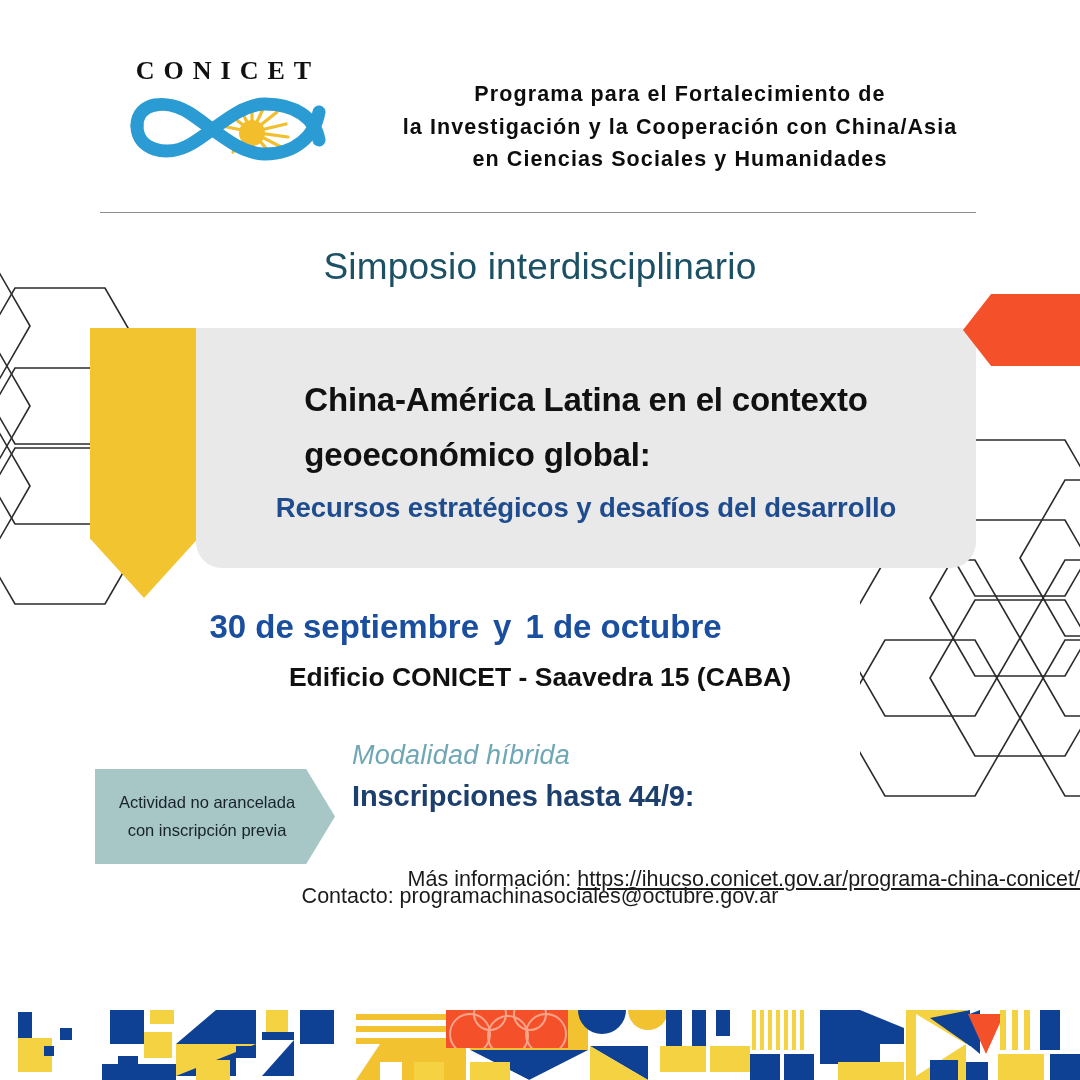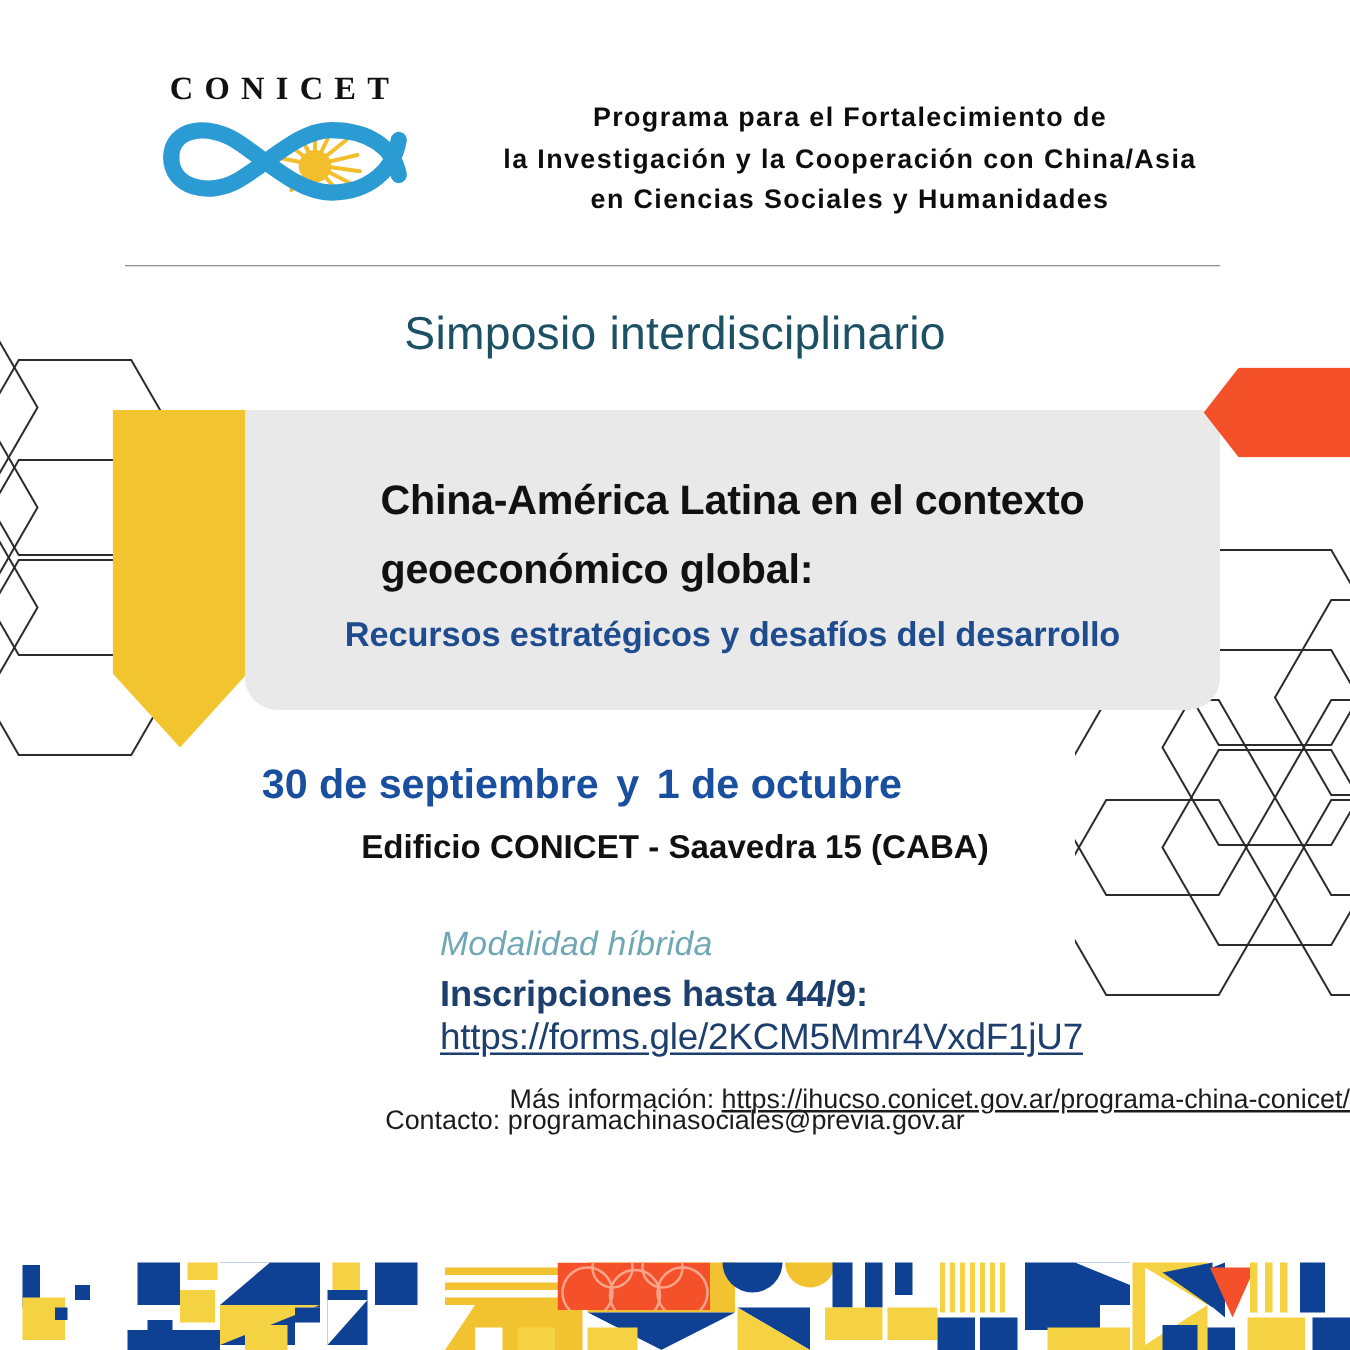--- a/index.html
+++ b/index.html
@@ -291,28 +291,33 @@
       <div>geoeconómico global:</div>
     </div>
     <div class="title-sub">Recursos estratégicos y desafíos del desarrollo</div>
   </div>
 
   <div class="date-line">
     <span>30 de septiembre</span><span class="sep"></span><span>y</span><span class="sep"></span><span>1 de octubre</span>
   </div>
   <div class="venue-line">Edificio CONICET - Saavedra 15 (CABA)</div>
 
+  <div class="badge">
+    <div class="badge-text">
+      <div>Actividad  no arancelada</div>
+      <div>con inscripción previa</div>
+    </div>
+  </div>
 
   <div class="reg-block">
     <div class="modalidad">Modalidad híbrida</div>
     <div class="inscripciones">Inscripciones hasta 44/9:</div>
-    <a class="form-url" href="#">https://forms.gle/2KCM5Mmr4VxdF1jU7</a>
-  </div>
-
-  <div class="contact">Contacto: programachinasociales@previa.gov.ar</div>
+  </div>
+
+  <div class="contact">Contacto: programachinasociales@octubre.gov.ar</div>
   <div class="moreinfo">
     <span>Más información: </span><a href="#">https://ihucso.conicet.gov.ar/programa-china-conicet/</a>
   </div>
 
   <svg class="pattern" width="1080" height="96" viewBox="0 0 1080 96" preserveAspectRatio="none">
     <defs>
       <g id="bl"></g>
     </defs>
     <rect x="0" y="0" width="1080" height="96" fill="#ffffff"></rect>
 

